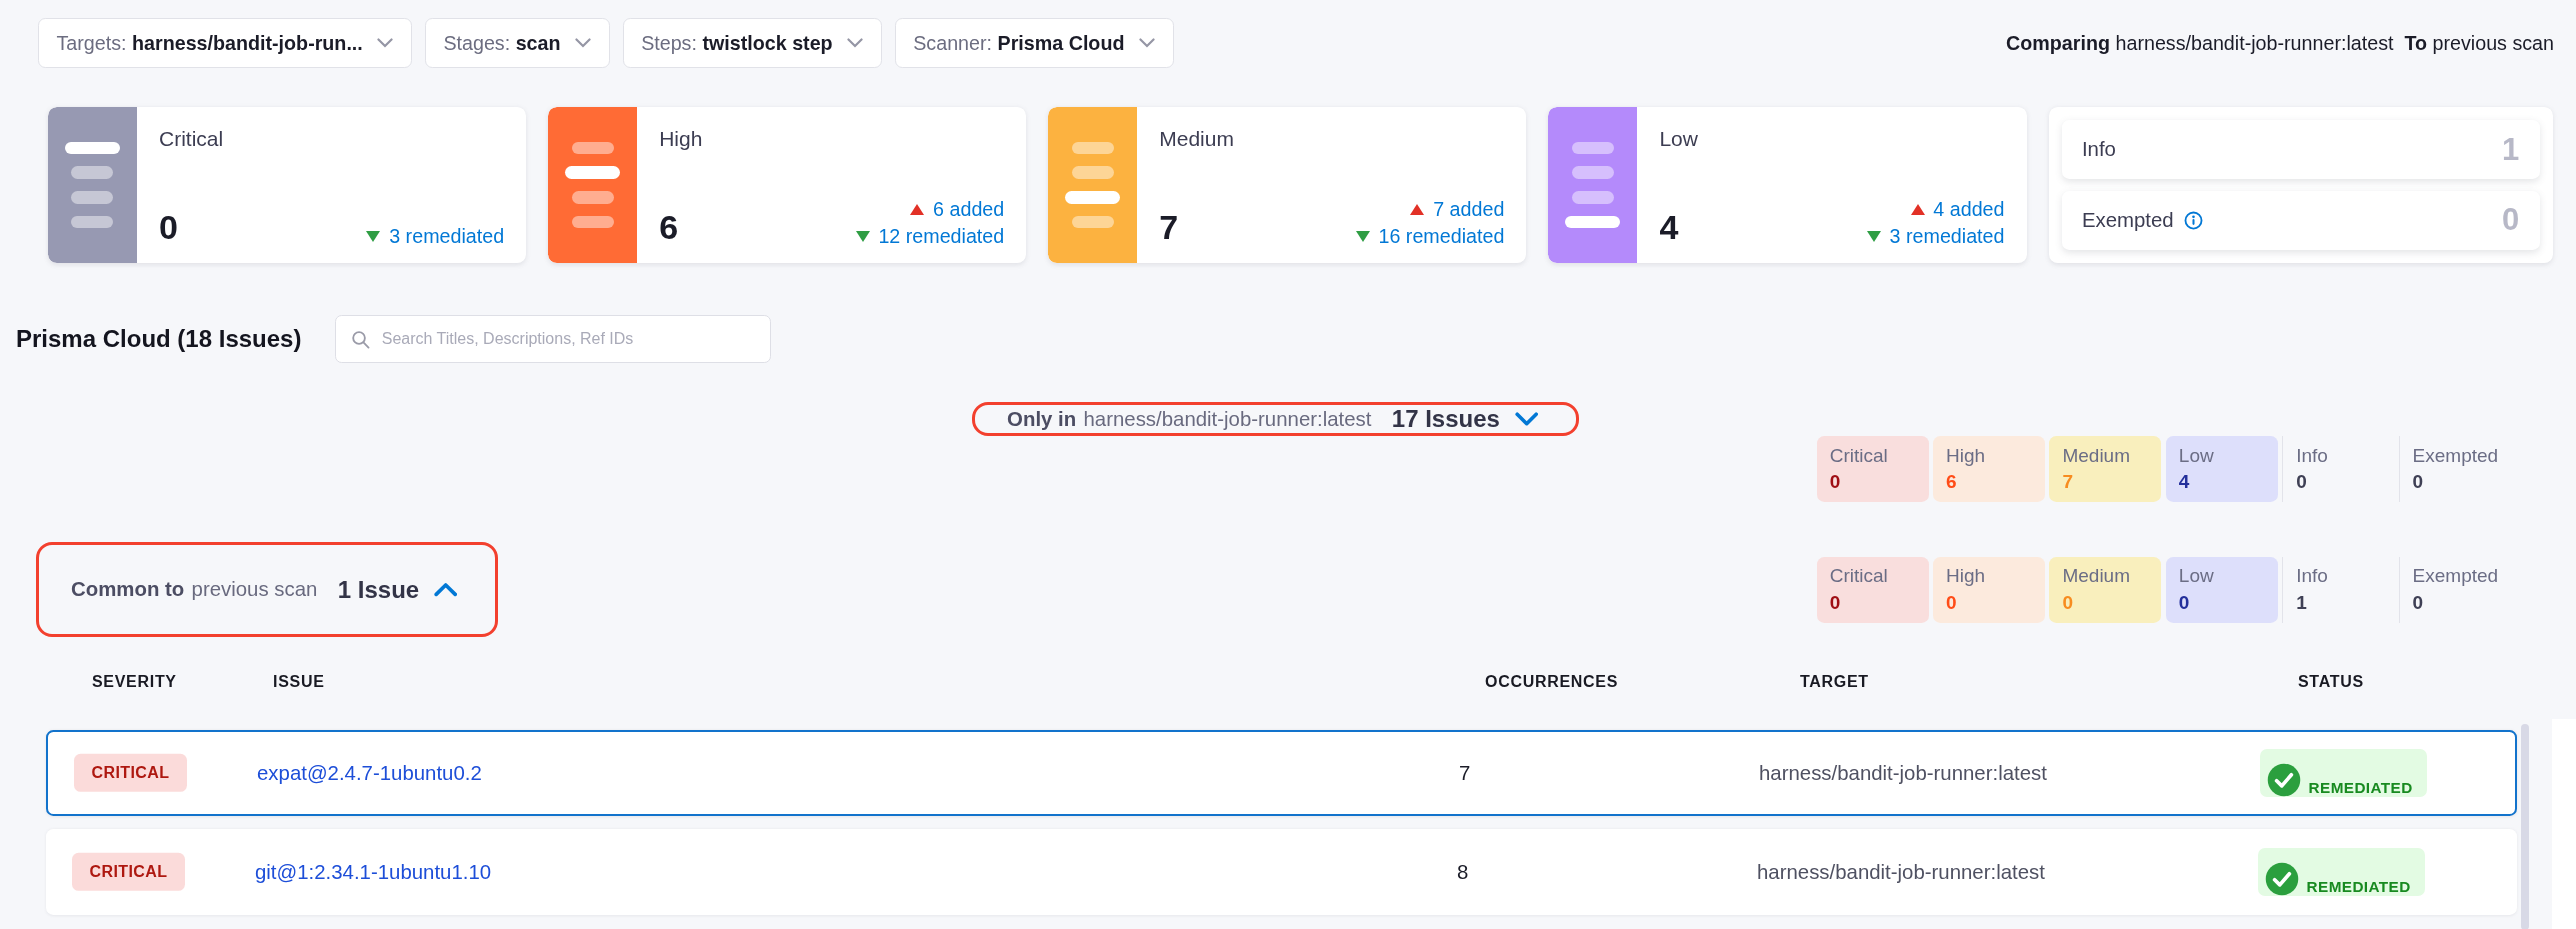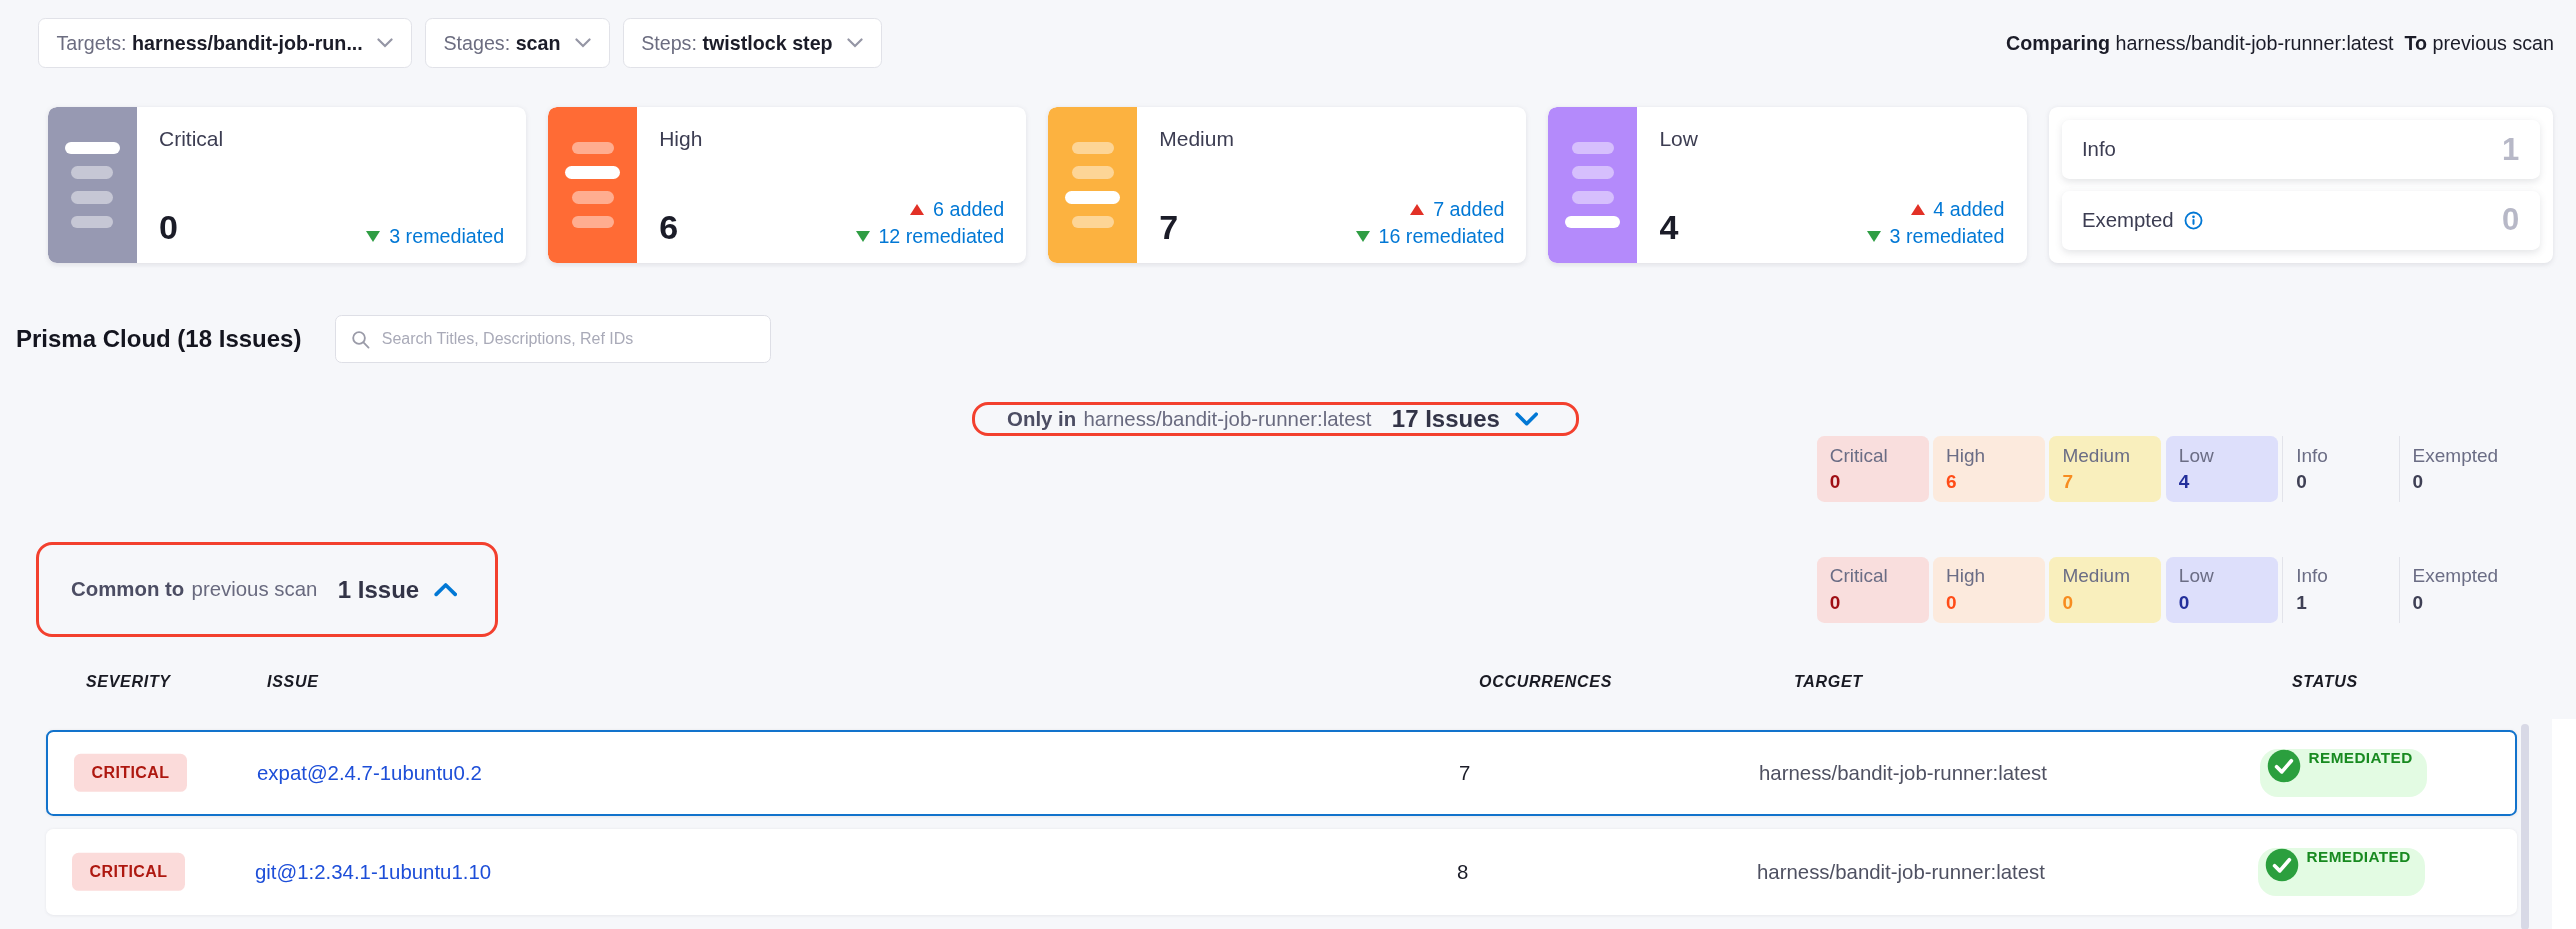--- a/index.html
+++ b/index.html
@@ -75,32 +75,32 @@
   .sev-chip .lbl { font-size: 19px; color: #6b6d85; }
   .sev-chip .val { font-size: 19px; font-weight: bold; margin-top: 4.4px; }
   .sev-chip.critical { background: #f9dedd; } .sev-chip.critical .val { color: #9f0e14; }
   .sev-chip.high { background: #fceadd; } .sev-chip.high .val { color: #ff4c17; }
   .sev-chip.medium { background: #f9efbd; } .sev-chip.medium .val { color: #f78c20; }
   .sev-chip.low { background: #dddffb; } .sev-chip.low .val { color: #232f9b; }
   .sev-chip.plain { background: transparent; border-left: 1.5px solid #e2e3ea; border-radius: 0; }
   .sev-chip.plain .val { color: #3f4055; }
 
   
-  .tbl-header { position: absolute; top: 673px; left: 12px; right: 0; height: 26px; font-style: italic; }
+  .tbl-header { position: absolute; top: 673px; left: 18px; right: 0; height: 26px; }
   .th { position: absolute; font-size: 16px; font-weight: bold; letter-spacing: 0.7px; color: #191a23; }
   .issue-row { position: absolute; left: 46px; width: 2471px; height: 86px; background: #fff; border-radius: 7.3px; box-shadow: 0 0.7px 2.9px rgba(96,97,112,0.10); cursor: pointer; }
   .issue-row.selected { border: 2.2px solid #1273cc; }
   .issue-row.r1 { top: 730px; }
   .issue-row.r2 { top: 829px; }
   .cell { position: absolute; top: 50%; transform: translateY(-50%); }
   .sev-badge { left: 26px; background: #fbdbda; color: #ae1810; font-size: 16px; font-weight: bold; letter-spacing: 0.4px; border-radius: 6.6px; padding: 10.2px 17.5px; }
   .cell.issue { left: 209px; font-size: 20.4px; color: #1d4ed8; }
   .cell.occ { left: 1411px; font-size: 20.4px; color: #1b1c28; }
   .cell.target { left: 1711px; font-size: 20.4px; color: #4f5162; }
-  .status-badge { left: 2212px; background: #e3fbe3; border-radius: 18px; height: 48px; display: flex; align-items: flex-start; gap: 7.3px; padding: 0 14.6px 0 7.3px; }
+  .status-badge { left: 2212px; background: #e3fbe3; border-radius: 7px; height: 48px; display: flex; align-items: flex-end; gap: 7.3px; padding: 0 14.6px 0 7.3px; }
   .status-badge .txt { font-size: 15.3px; font-weight: bold; color: #188a20; letter-spacing: 0.4px; }
 
   
   .scrollbar-thumb { position: absolute; left: 2521px; top: 724px; width: 8px; height: 206px; background: #d8d9e6; border-radius: 4.4px; cursor: pointer; }
   .edge-panel { position: absolute; left: 2552px; top: 719px; width: 24px; height: 211px; background: #ffffff; }
 </style>
 </head>
 <body>
 
 <div class="filter-bar">
@@ -118,20 +118,29 @@
     <span class="chip-value">scan</span></span>
     <span class="chev">
         <svg width="16" height="10.2" viewBox="0 0 22 14">
           <polyline points="2,2 11,11 20,2" fill="none" stroke="currentColor" stroke-width="3" stroke-linecap="round"></polyline>
         </svg>
       </span>
   </div>
   <div class="chip">
     <span><span class="chip-label">Steps:</span>
     <span class="chip-value">twistlock step</span></span>
+    <span class="chev">
+        <svg width="16" height="10.2" viewBox="0 0 22 14">
+          <polyline points="2,2 11,11 20,2" fill="none" stroke="currentColor" stroke-width="3" stroke-linecap="round"></polyline>
+        </svg>
+      </span>
+  </div>
+  <div class="chip">
+    <span><span class="chip-label">Scanner:</span>
+    <span class="chip-value">Prisma Cloud</span></span>
     <span class="chev">
         <svg width="16" height="10.2" viewBox="0 0 22 14">
           <polyline points="2,2 11,11 20,2" fill="none" stroke="currentColor" stroke-width="3" stroke-linecap="round"></polyline>
         </svg>
       </span>
   </div>
   <div class="comparing">
     <b>Comparing</b>
     <span class="plain">harness/bandit-job-runner:latest</span>&nbsp;
     <b>To</b>

